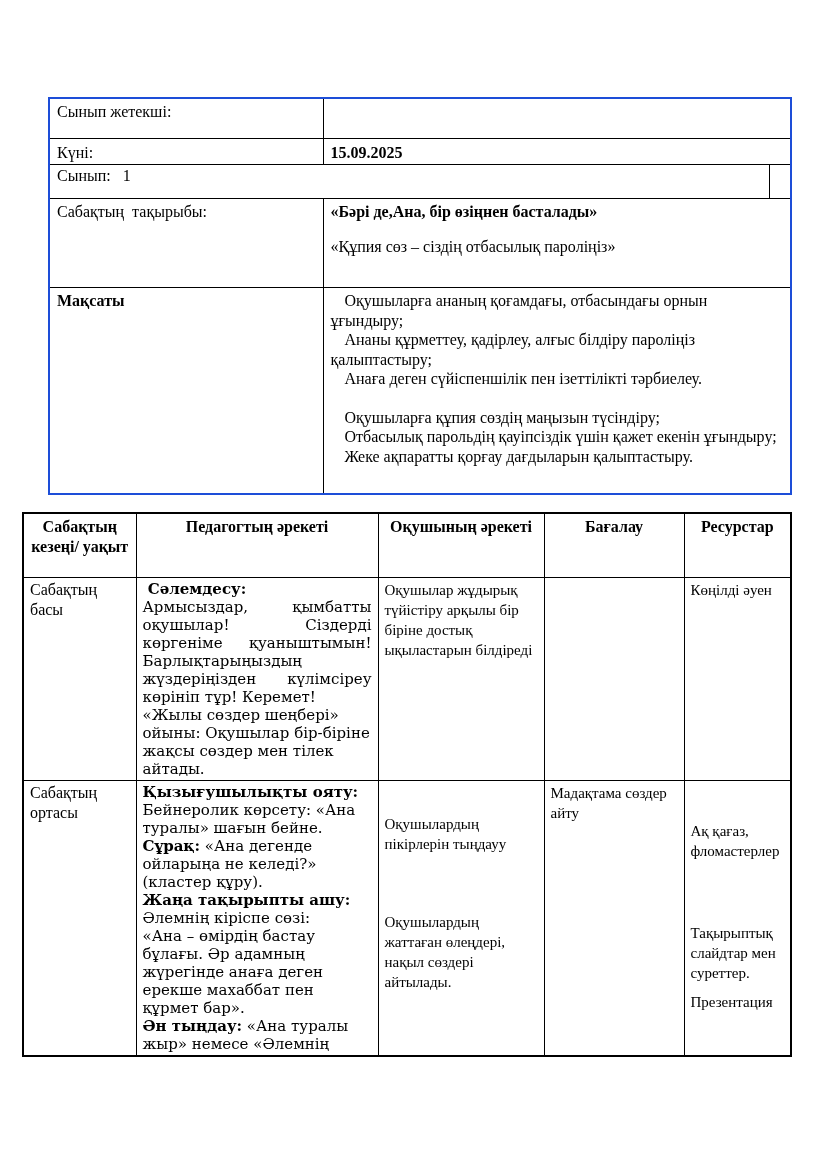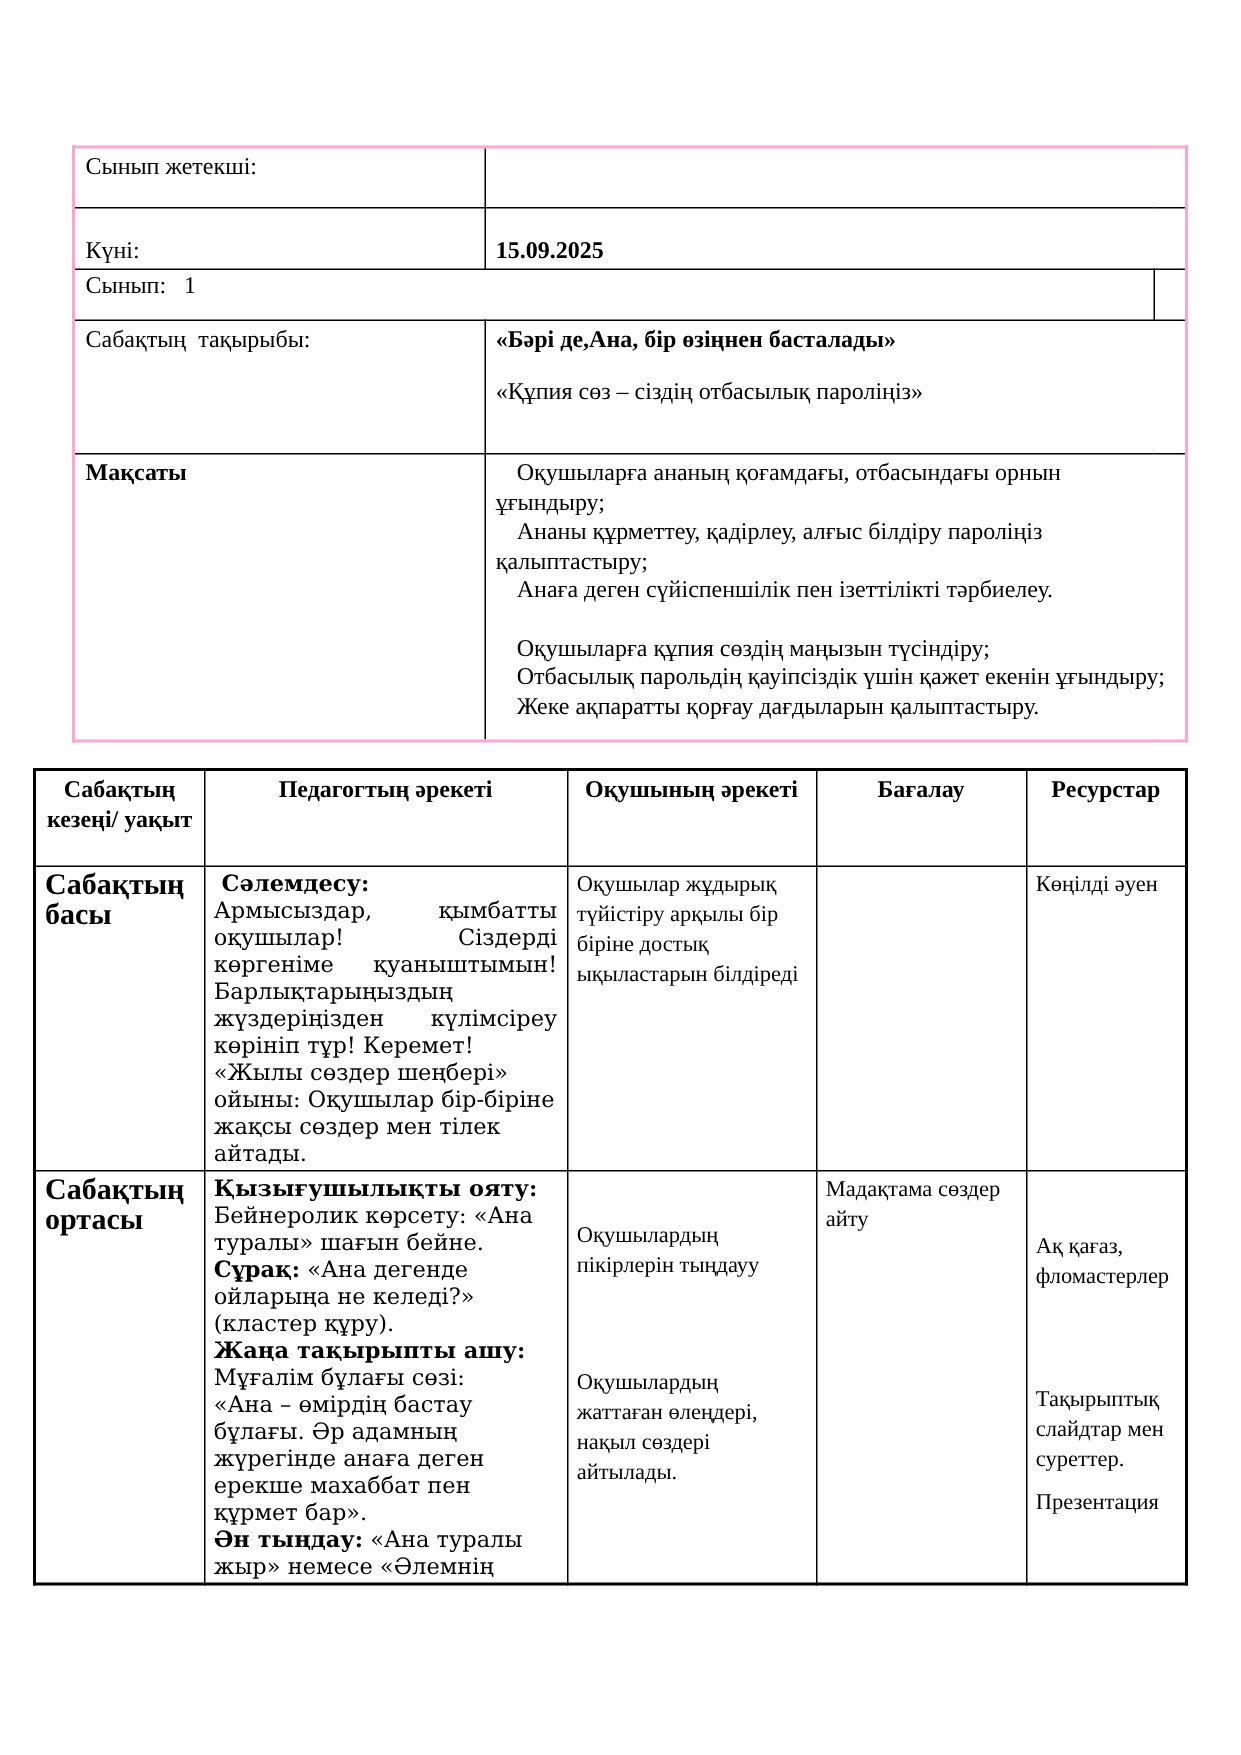--- a/index.html
+++ b/index.html
@@ -11,28 +11,28 @@
   .page{position:relative;width:827px;height:1170px;background:#fff;overflow:hidden;}
   table{border-collapse:collapse;table-layout:fixed;}
   p{margin:0;}
   .bold{font-weight:bold;}
   .pre{white-space:pre-wrap;}
   .just{text-align:justify;}
 
   
   .t1{
     margin:97px 0 0 48px;width:742px;height:398px;
-    border:2px solid #f9a8d4;
+    border:2px solid #1d4ed8;
   }
   .t1 td{
     border:1px solid #000;vertical-align:top;
     padding:3px 7px;font-size:16px;line-height:19.5px;
   }
   .t1 tr.r1 td{height:33px;}
-  .t1 tr.r2 td{height:16px;padding-top:19px;padding-bottom:1px;}
+  .t1 tr.r2 td{height:16px;padding-top:4px;padding-bottom:1px;}
   .t1 tr.r3 td{height:17px;padding-top:1px;padding-bottom:13px;}
   .t1 tr.r4 td{height:82px;}
   .topic-sub{margin-top:15px;}
   .goal{ text-indent:14px;}
   .goal-gap{margin-top:19px;}
 
   
   .heading{
     margin:17px 0 0 288px;
     font-size:16px;font-weight:bold;line-height:22px;
@@ -43,21 +43,21 @@
     margin:17px 0 0 22px;width:768px;height:530px;
     border:2px solid #000;
   }
   .t2 td{border:1px solid #000;vertical-align:top;padding:2px 6px;}
   .t2 .hdr{
     font-size:16px;font-weight:bold;line-height:20px;text-align:center;
     height:58px;padding-top:3px;
   }
   .t2 .hdr-center{text-align:center;}
   .t2 tr.row1 td{height:196px;}
-  .stage-cell{font-size:20px;font-weight:bold;line-height:20px;padding-top:3px;}
+  .stage-cell{font-size:16px;font-weight:normal;line-height:20px;padding-top:3px;}
   .body-cell{
     font-family:"DejaVu Serif", serif;
     font-size:15px;line-height:18px;
   }
   .cell-col3,.cell-col4,.cell-col5{
     font-family:Liberation Serif, serif;
     font-size:15px;line-height:20px;
   }
   .cell-col5{overflow-wrap:break-word;word-break:break-word;}
   .res1{padding-top:28px;}
@@ -143,21 +143,21 @@
         <td class="cell-col5 res1">Көңілді әуен</td>
       </tr>
 
       <tr class="row2">
         <td class="stage-cell">Сабақтың ортасы</td>
         <td class="body-cell">
           <p><b>Қызығушылықты ояту:</b></p>
           <p>Бейнеролик көрсету: «Ана туралы» шағын бейне.</p>
           <p><b>Сұрақ:</b><span class="pre"> «Ана дегенде ойларыңа не келеді?» (кластер құру).</span></p>
           <p><b>Жаңа тақырыпты ашу:</b></p>
-          <p>Мұғалім бұлағы сөзі:</p>
+          <p>Әлемнің кіріспе сөзі:</p>
           <p>«Ана – өмірдің бастау бұлағы. Әр адамның жүрегінде анаға деген ерекше махаббат пен құрмет бар».</p>
           <p><b>Ән тыңдау:</b><span class="pre"> «Ана туралы жыр» немесе «Әлемнің</span></p>
         </td>
         <td class="cell-col3">
           <p class="stu2-p1">Оқушылардың пікірлерін тыңдауу</p>
           <p class="stu2-p2">Оқушылардың жаттаған өлеңдері, нақыл сөздері айтылады.</p>
         </td>
         <td class="cell-col4 assess2">Мадақтама сөздер айту</td>
         <td class="cell-col5">
           <p class="res2-p1">Ақ қағаз, фломастерлер</p>

